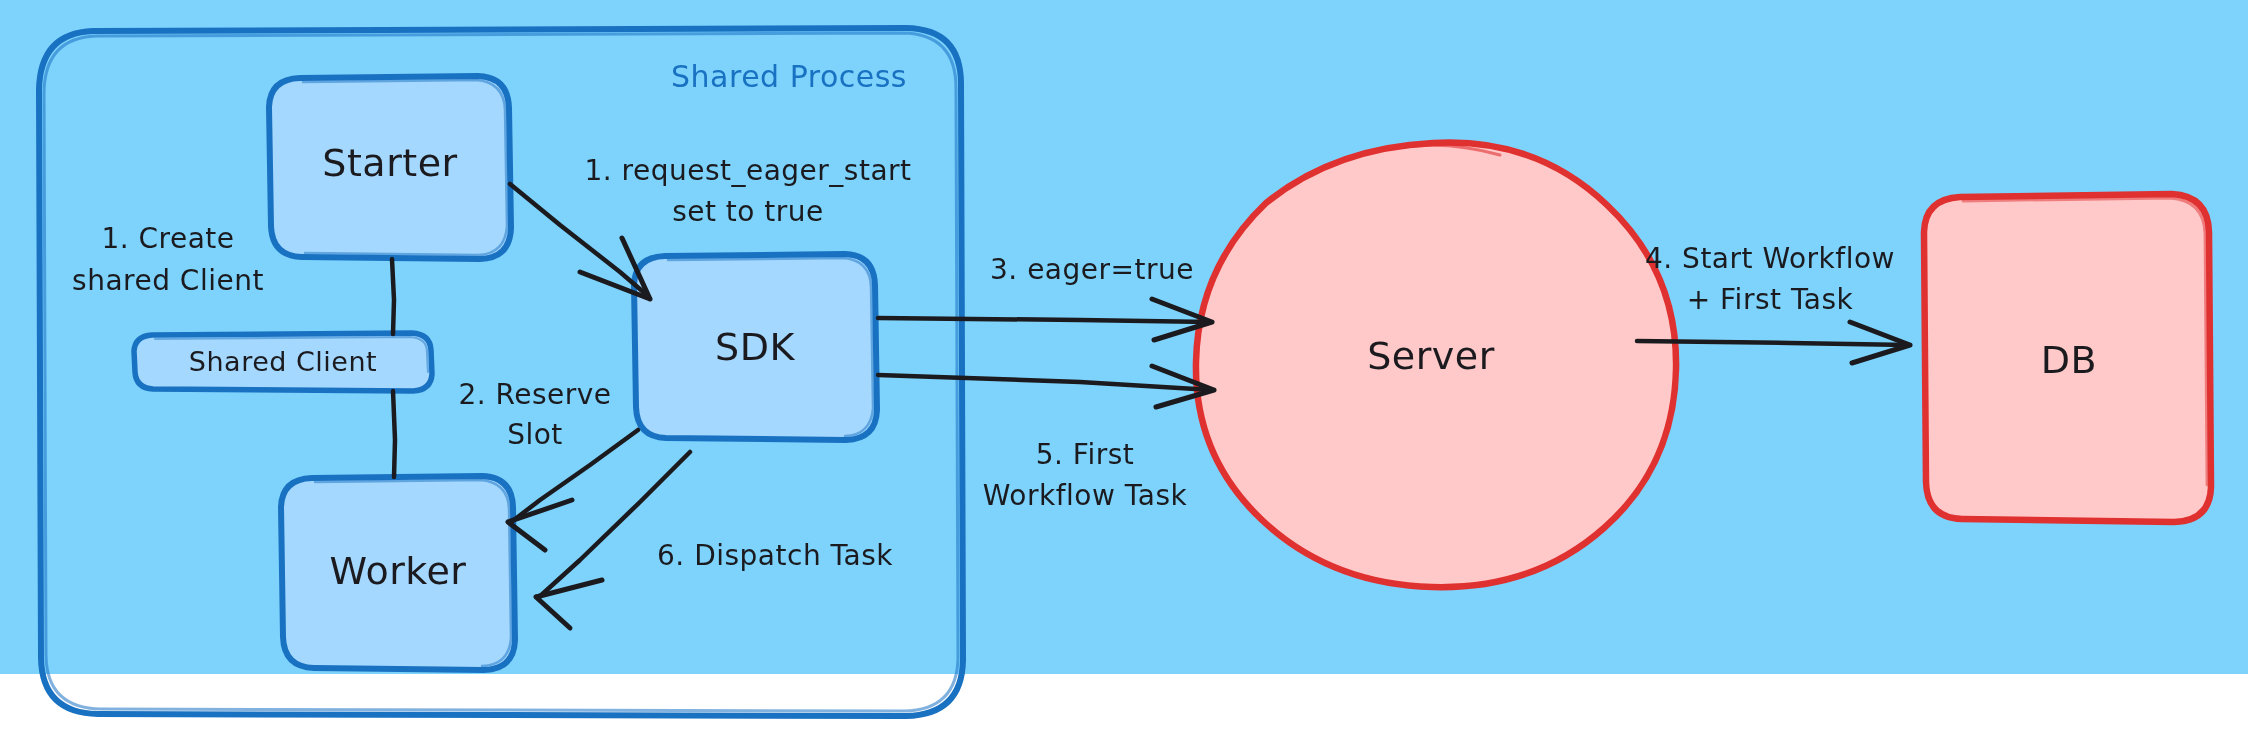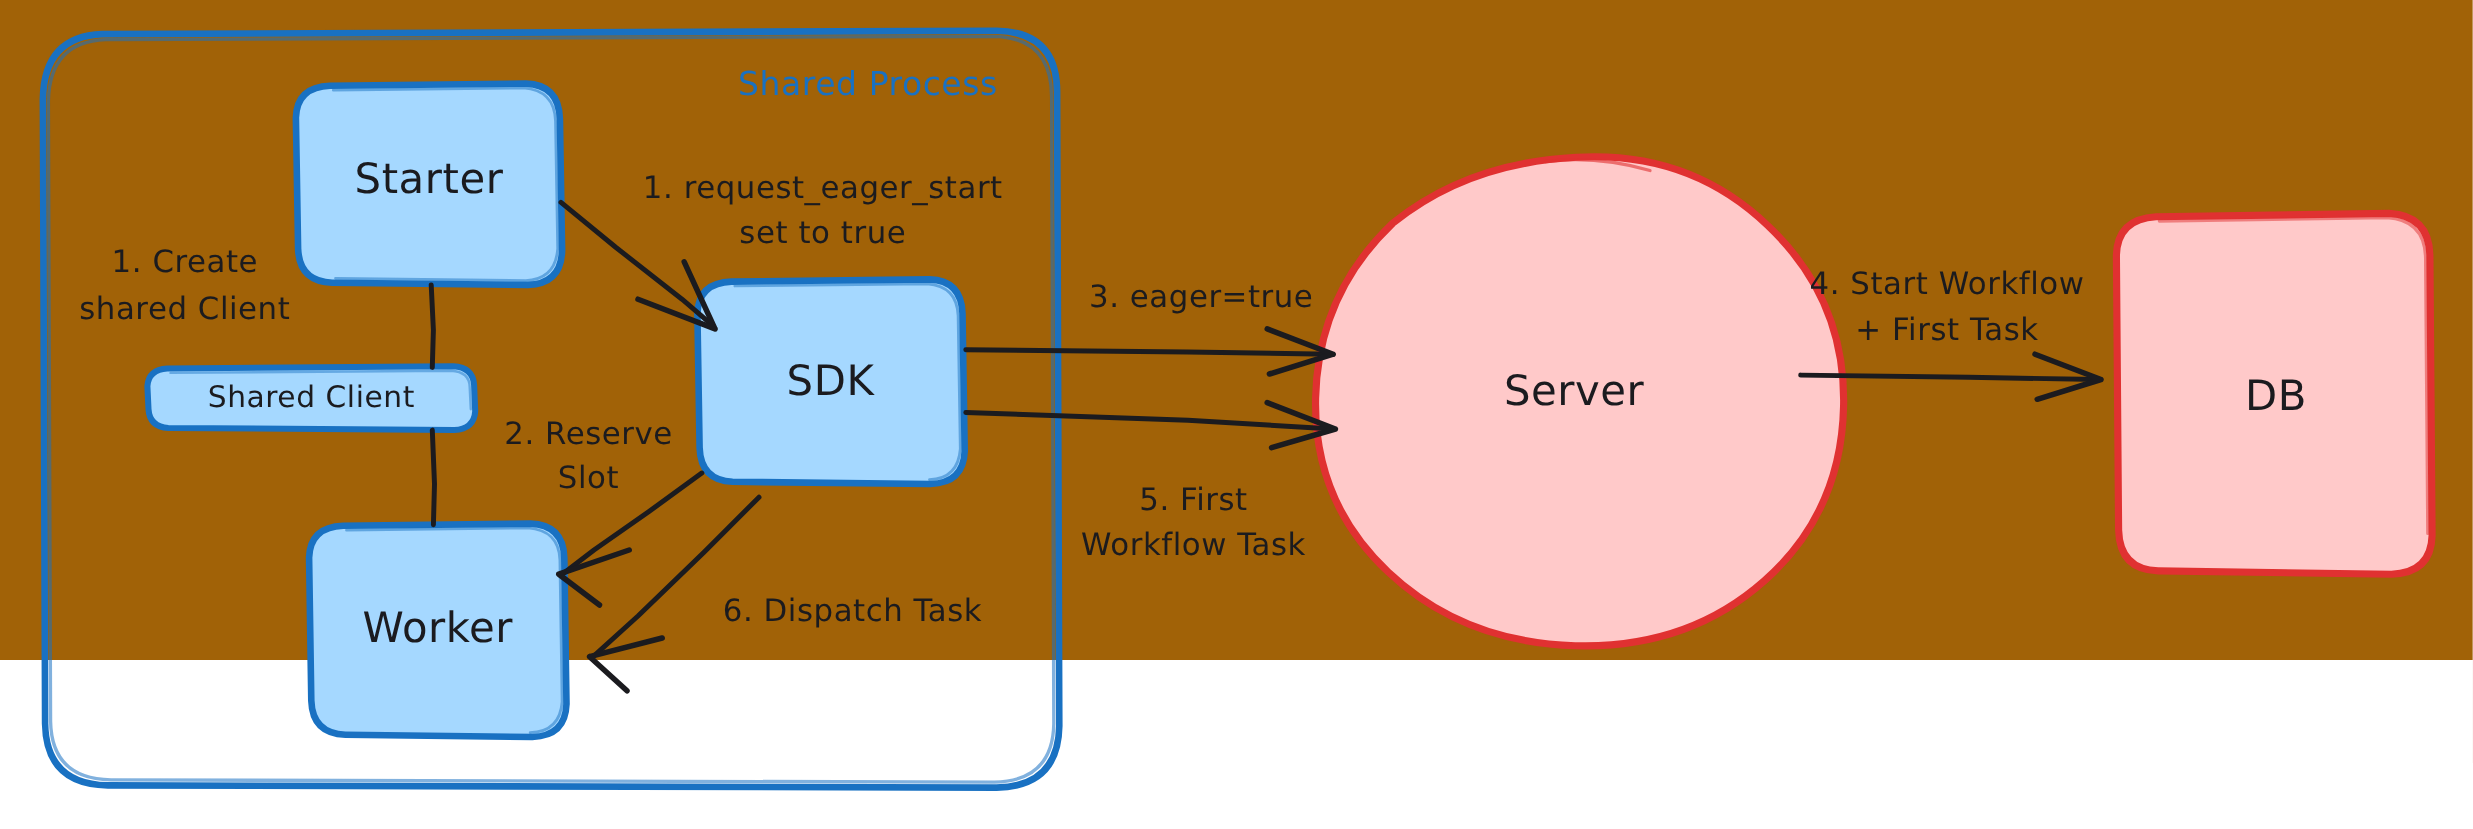--- a/index.html
+++ b/index.html
@@ -10,22 +10,22 @@
   }
   body {
     width: 2248px;
     height: 754px;
     overflow: hidden;
     font-family: "DejaVu Sans", sans-serif;
   }
   #diagram-root {
     position: relative;
     width: 2248px;
-    height: 600px;
-    background: #a16207;
+    height: 674px;
+    background: #7dd3fc;
   }
   svg#scene {
     display: block;
     width: 2248px;
     height: 754px;
   }
   .hand-text {
     font-family: "DejaVu Sans", sans-serif;
     font-weight: 400;
     fill: #1b1b1f;

